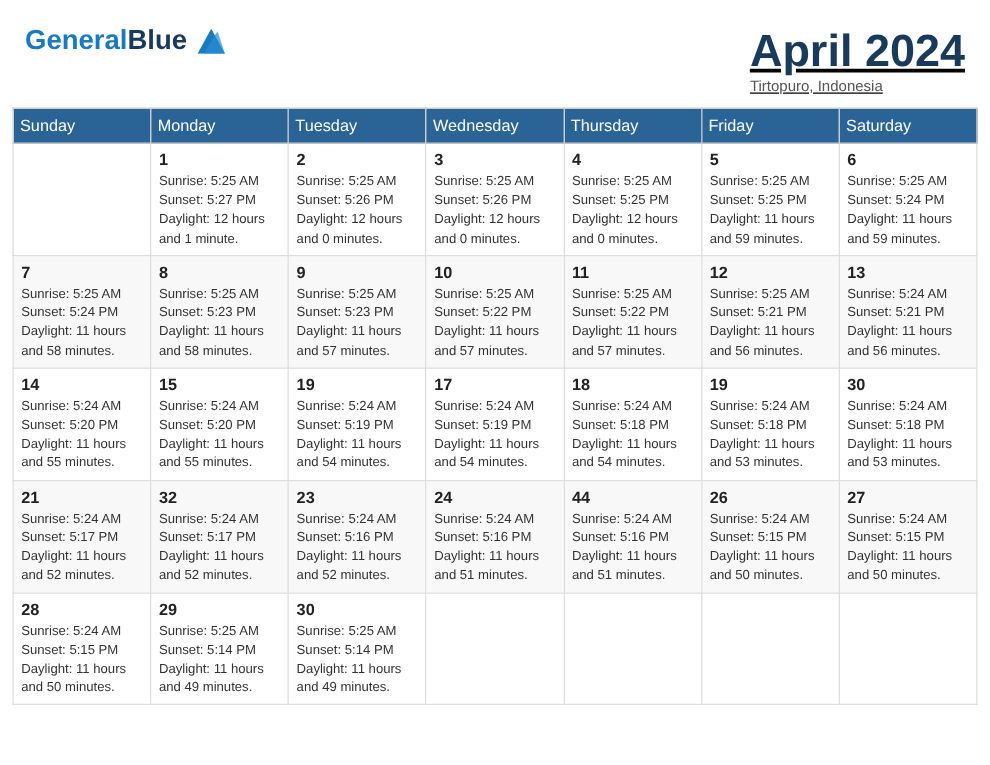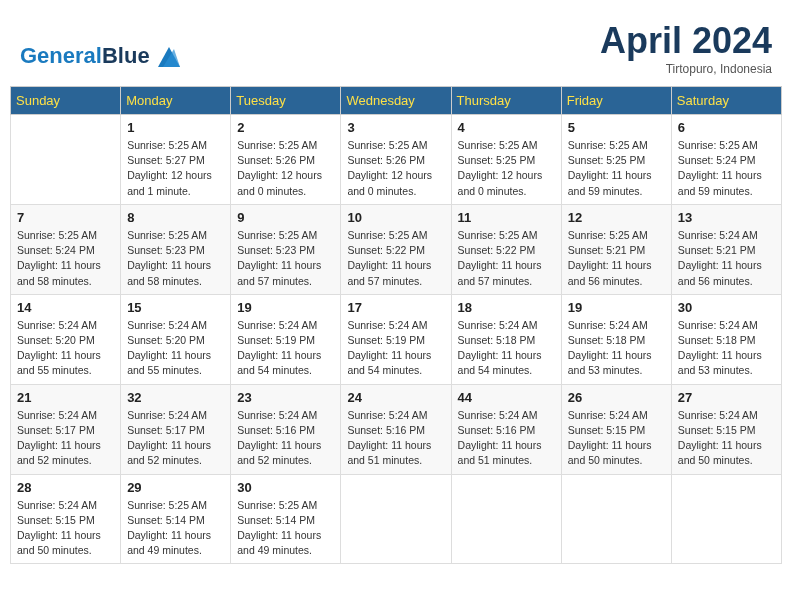--- a/index.html
+++ b/index.html
@@ -14,40 +14,41 @@
       display: flex;
       justify-content: space-between;
       align-items: flex-start;
       padding: 10px 10px 5px 10px;
     }
     .logo {
       display: flex;
       align-items: center;
     }
     .title-block {
-      text-align: right;
+      text-align: left;
+      text-decoration: underline;
     }
     .month-title {
       font-size: 36px;
       font-weight: bold;
       color: #1a3a5c;
     }
     .subtitle {
       font-size: 12px;
       color: #555;
     }
     .calendar {
       width: 100%;
       border-collapse: collapse;
       margin-top: 5px;
       font-size: 11px;
     }
     .calendar th {
       background-color: #2a6496;
-      color: #fde047;
+      color: #ffffff;
       padding: 6px 5px;
       text-align: left;
       font-size: 13px;
       font-weight: normal;
       border: 1px solid #ccc;
     }
     .calendar td {
       vertical-align: top;
       padding: 5px 6px;
       border: 1px solid #ddd;
@@ -73,21 +74,21 @@
     .empty-cell {
       background: #f8f8f8;
     }
   </style>
 </head>
 <body>
 
 <div class="header">
   <div class="logo">
     <div>
-      <div style="display:flex;align-items:center;margin-top:24px;">
+      <div style="display:flex;align-items:center;">
         <div style="font-size:22px;font-weight:bold;color:#1a3a5c;line-height:1.1;">
           <span style="color:#1a7abf;">General</span><span style="color:#1a3a5c;">Blue</span>
           <svg width="22" height="20" viewBox="0 0 22 20" style="vertical-align:middle;margin-left:2px;">
             <polygon points="0,20 11,0 22,20" fill="#1a7abf"></polygon>
             <polygon points="5,20 16,2 22,20" fill="#2a8fd4" opacity="0.7"></polygon>
           </svg>
         </div>
       </div>
     </div>
   </div>

